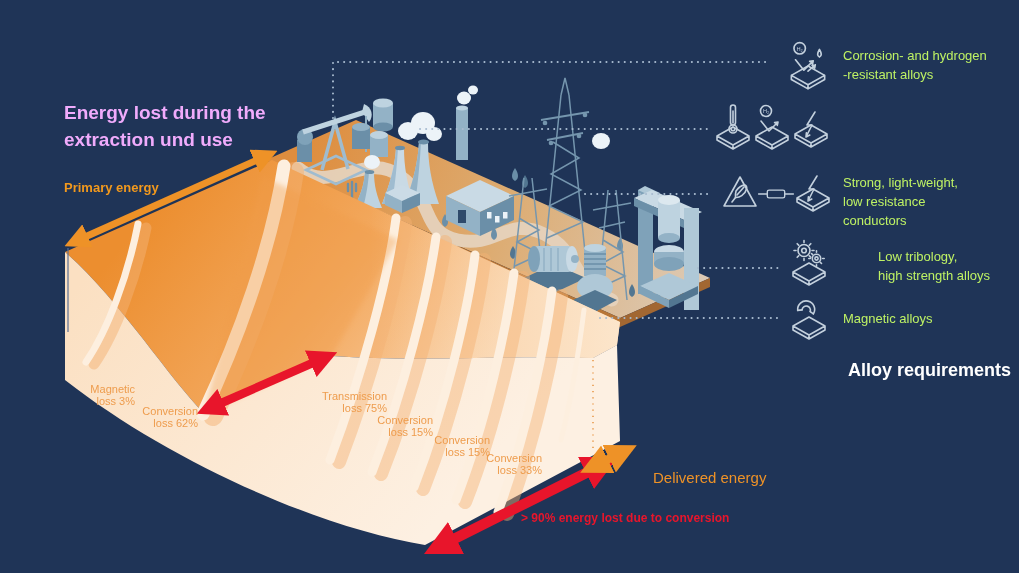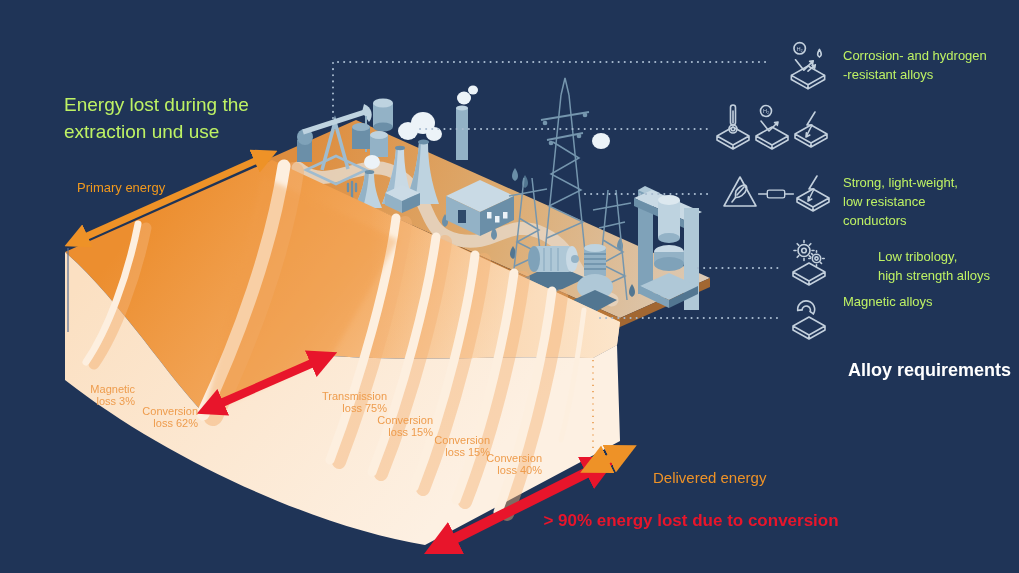--- a/index.html
+++ b/index.html
@@ -1,22 +1,22 @@
 <!DOCTYPE html>
 <html><head>
 <meta charset="utf-8">
 <style>
   html,body{margin:0;padding:0;background:#10203f;font-family:"Liberation Sans",sans-serif;}
   #stage{position:relative;width:1019px;height:573px;background:#1F3457;overflow:hidden;}
   #scene{position:absolute;left:0;top:0;}
   .txt{position:absolute;white-space:pre-line;}
-  .title{color:#bef264;font-size:19px;font-weight:normal;line-height:1.4;}
+  .title{color:#f0abfc;font-size:19px;font-weight:bold;line-height:1.4;margin-top:8px;}
   .axis-label{color:#F2991D;font-size:13px;}
   .delivered{color:#EE9227;font-size:15px;margin-left:37px;}
-  .claim{color:#E8152B;font-size:17px;font-weight:bold;text-align:center;}
+  .claim{color:#E8152B;font-size:12px;font-weight:bold;}
   .loss{color:#EE9C4D;font-size:11px;line-height:1.08;text-align:right;}
   .loss span{display:block;}
   .alloy-text{color:#bef264;font-size:13px;line-height:1.45;}
   .alloy-heading{color:#FFFFFF;font-size:18px;font-weight:bold;margin-left:48px;}
   .ticon{position:absolute;}
   .ticon path,.ticon circle,.ticon rect,.ticon line{stroke:#C3D0DD;stroke-width:1.6;fill:none;stroke-linecap:round;stroke-linejoin:round;}
   .ticon text{fill:#C3D0DD;stroke:none;font-family:"Liberation Sans",sans-serif;}
 </style>
 </head>
 <body>
@@ -225,41 +225,41 @@
     <path d="M333,118 L333,62 L766,62"></path>
     <path d="M420,129 L708,129"></path>
     <path d="M585,194 L712,194"></path>
     <path d="M698,268 L778,268"></path>
     <path d="M600,318 L778,318"></path>
   </g>
 </svg>
 
 <div class="txt title" style="left:64px;top:92px;width:270px;">Energy lost during the
 extraction und use</div>
-<div class="txt axis-label" style="left:77px;top:180px;">Primary energy</div>
+<div class="txt axis-label" style="left:64px;top:180px;font-weight:bold;">Primary energy</div>
 <div class="txt delivered" style="left:616px;top:469px;">Delivered energy</div>
 <div class="txt claim" style="left:521px;top:511px;width:340px;">&gt; 90% energy lost due to conversion</div>
 
 <div class="txt loss" style="left:55px;top:372px;width:80px;">
   <span>Magnetic</span><span>loss 3%</span>
 </div>
 <div class="txt loss" style="left:110px;top:394px;width:88px;">
   <span>Conversion</span><span>loss 62%</span>
 </div>
 <div class="txt loss" style="left:299px;top:379px;width:88px;">
   <span>Transmission</span><span>loss 75%</span>
 </div>
 <div class="txt loss" style="left:345px;top:403px;width:88px;">
   <span>Conversion</span><span>loss 15%</span>
 </div>
 <div class="txt loss" style="left:402px;top:423px;width:88px;">
   <span>Conversion</span><span>loss 15%</span>
 </div>
 <div class="txt loss" style="left:452px;top:441px;width:90px;">
-  <span>Conversion</span><span>loss 40%</span>
+  <span>Conversion</span><span>loss 33%</span>
 </div>
 
 <svg class="ticon" style="left:784px;top:40px;" width="48" height="52" viewBox="0 0 46 50">
   <path d="M7,34 L23,25 L39,34 L23,43 Z M7,34 L7,38 L23,47 L39,38 L39,34 M23,43 L23,47"></path>
   <path d="M11,19 L19,29 M19,29 L28,20 M28,20 L24.6,20.6 M28,20 L27.3,23.4 M23,30 L30,24 M30,24 L26.9,24.4 M30,24 L29.4,27.1"></path>
   <path d="M34,9 C31.7,12.8 31.7,15.4 34,16.4 C36.3,15.4 36.3,12.8 34,9 Z"></path>
   <circle cx="15" cy="8" r="5.5"></circle>
   <text x="15" y="10.2" font-size="5.5" text-anchor="middle">H₂</text>
 </svg>
 
@@ -318,16 +318,16 @@
   </g>
 </svg>
 
 <div class="txt alloy-text" style="left:843px;top:47px;width:170px;">Corrosion- and hydrogen
 -resistant alloys</div>
 <div class="txt alloy-text" style="left:843px;top:174px;width:170px;">Strong, light-weight,
 low resistance
 conductors</div>
 <div class="txt alloy-text" style="left:878px;top:248px;width:170px;">Low tribology,
 high strength alloys</div>
-<div class="txt alloy-text" style="left:843px;top:293px;width:170px;">Magnetic alloys</div>
+<div class="txt alloy-text" style="left:843px;top:310px;width:170px;">Magnetic alloys</div>
 <div class="txt alloy-heading" style="left:800px;top:360px;width:210px;">Alloy requirements</div>
 
 </div>
 
 </body></html>

